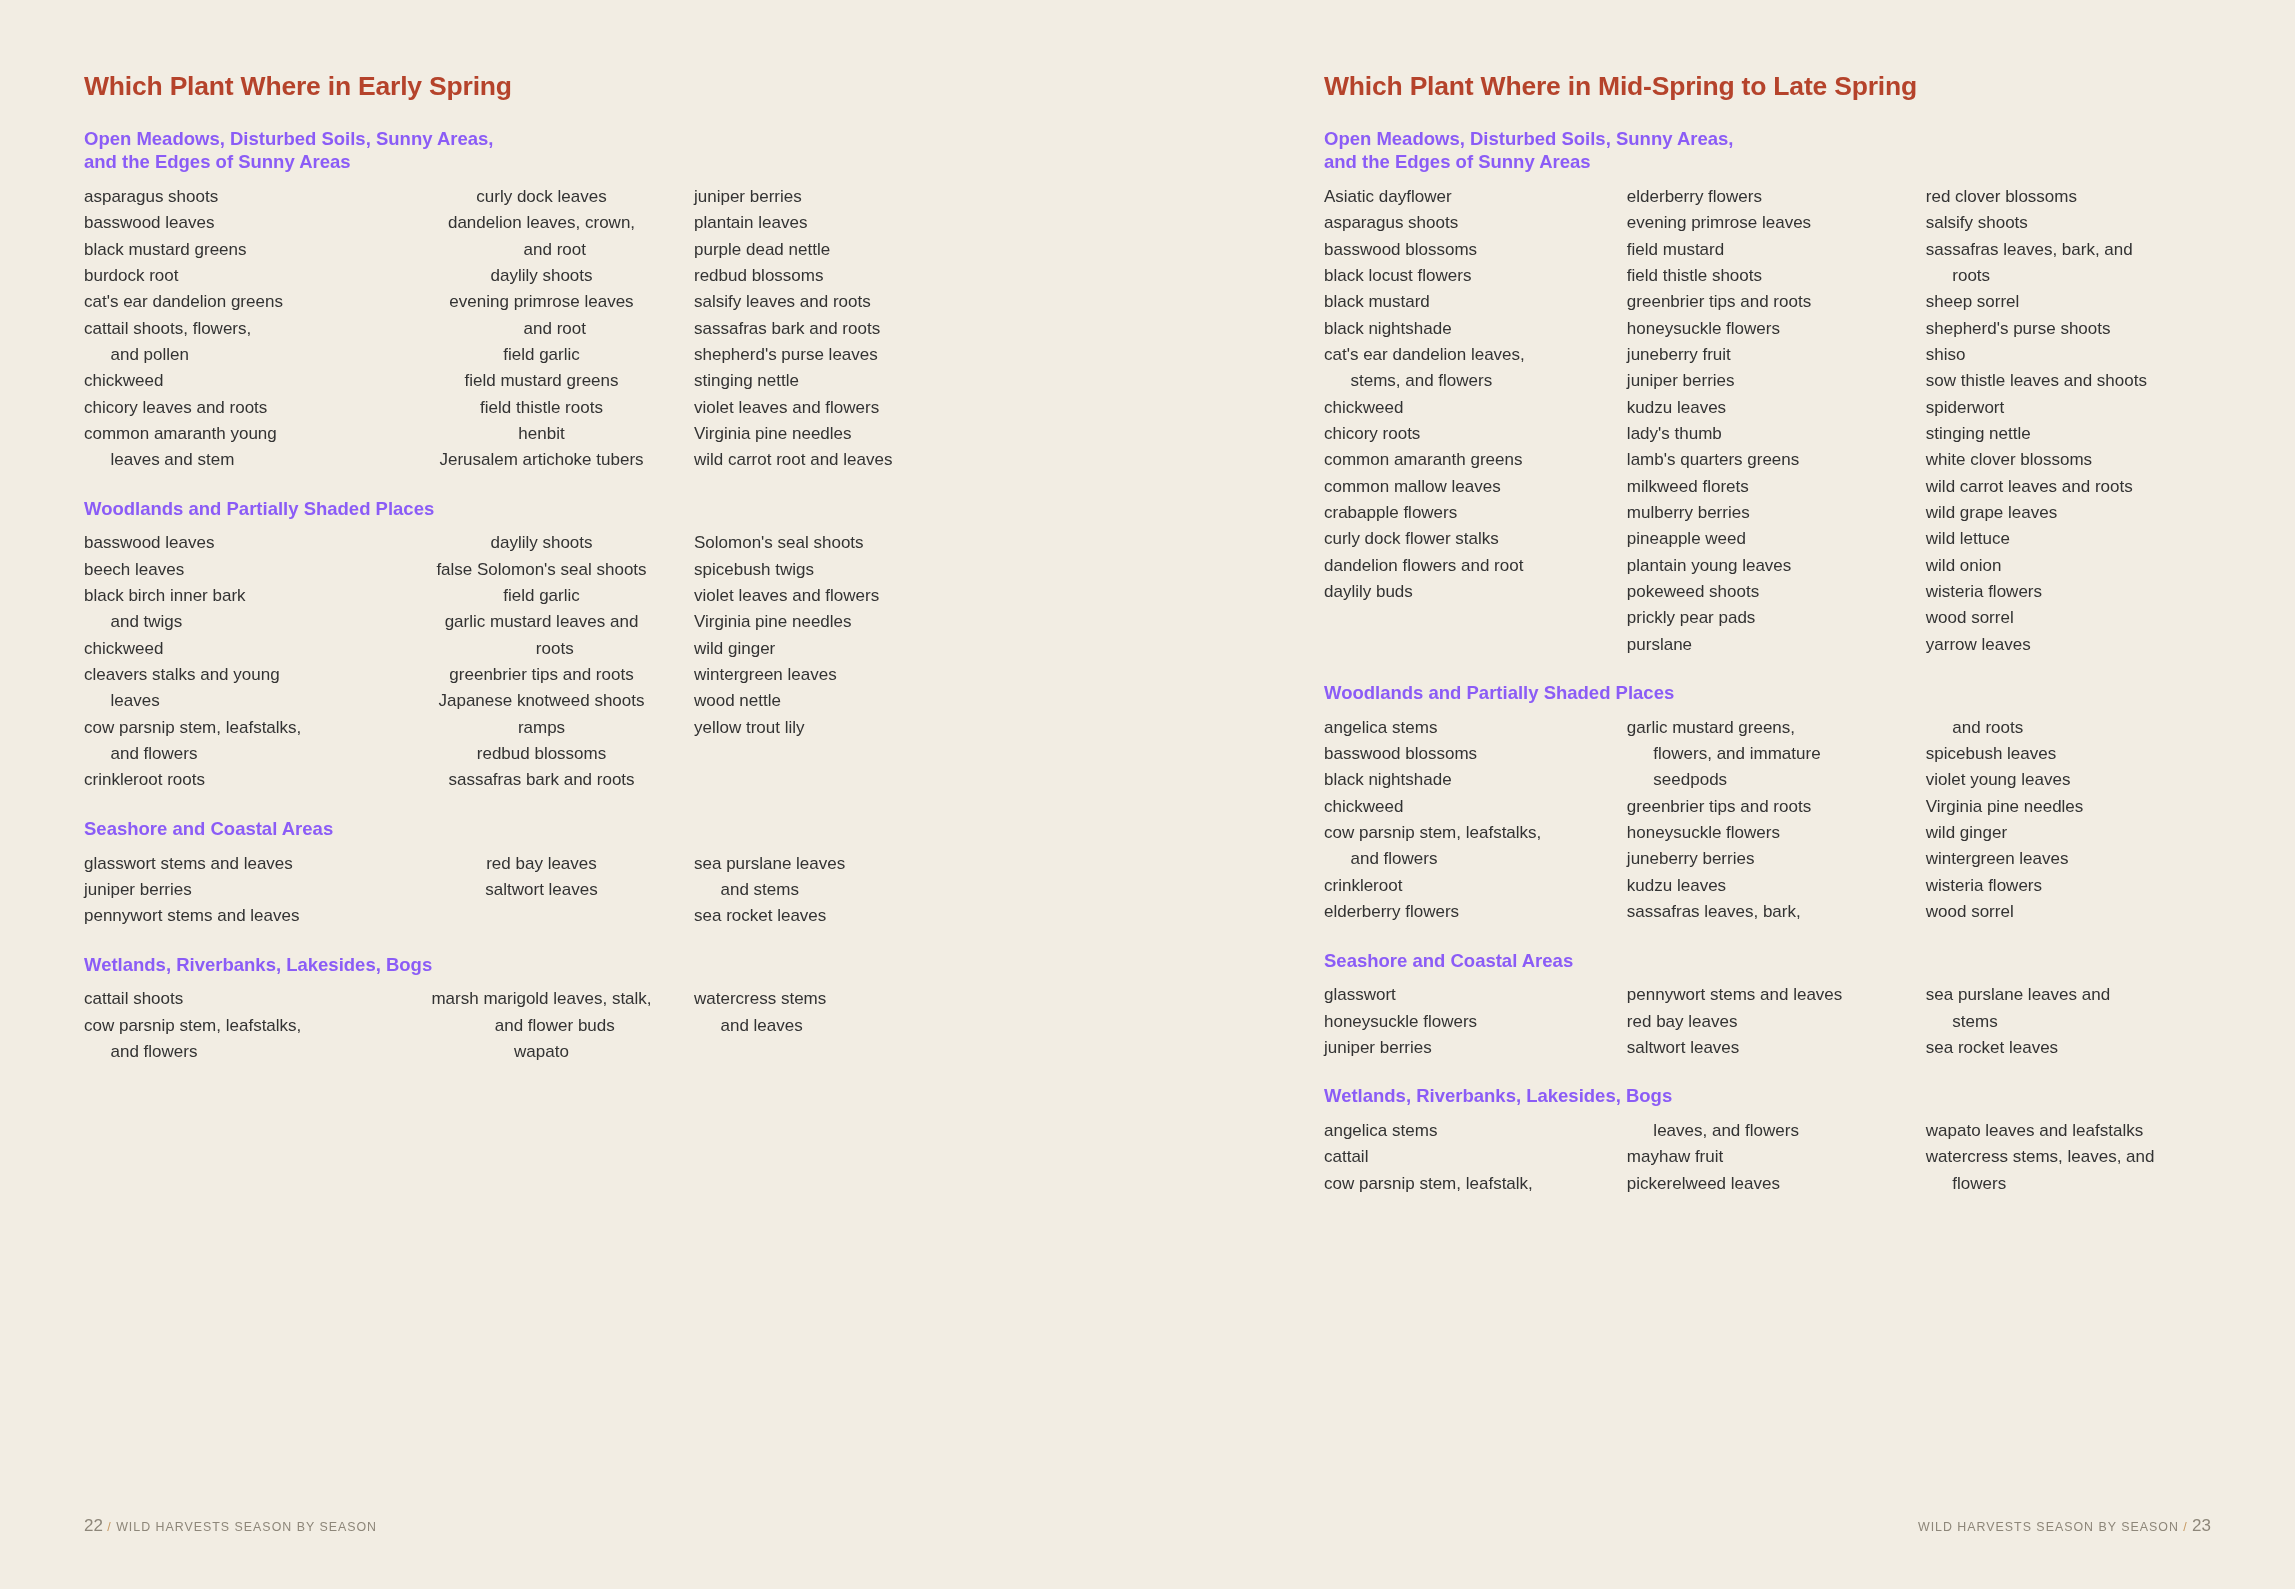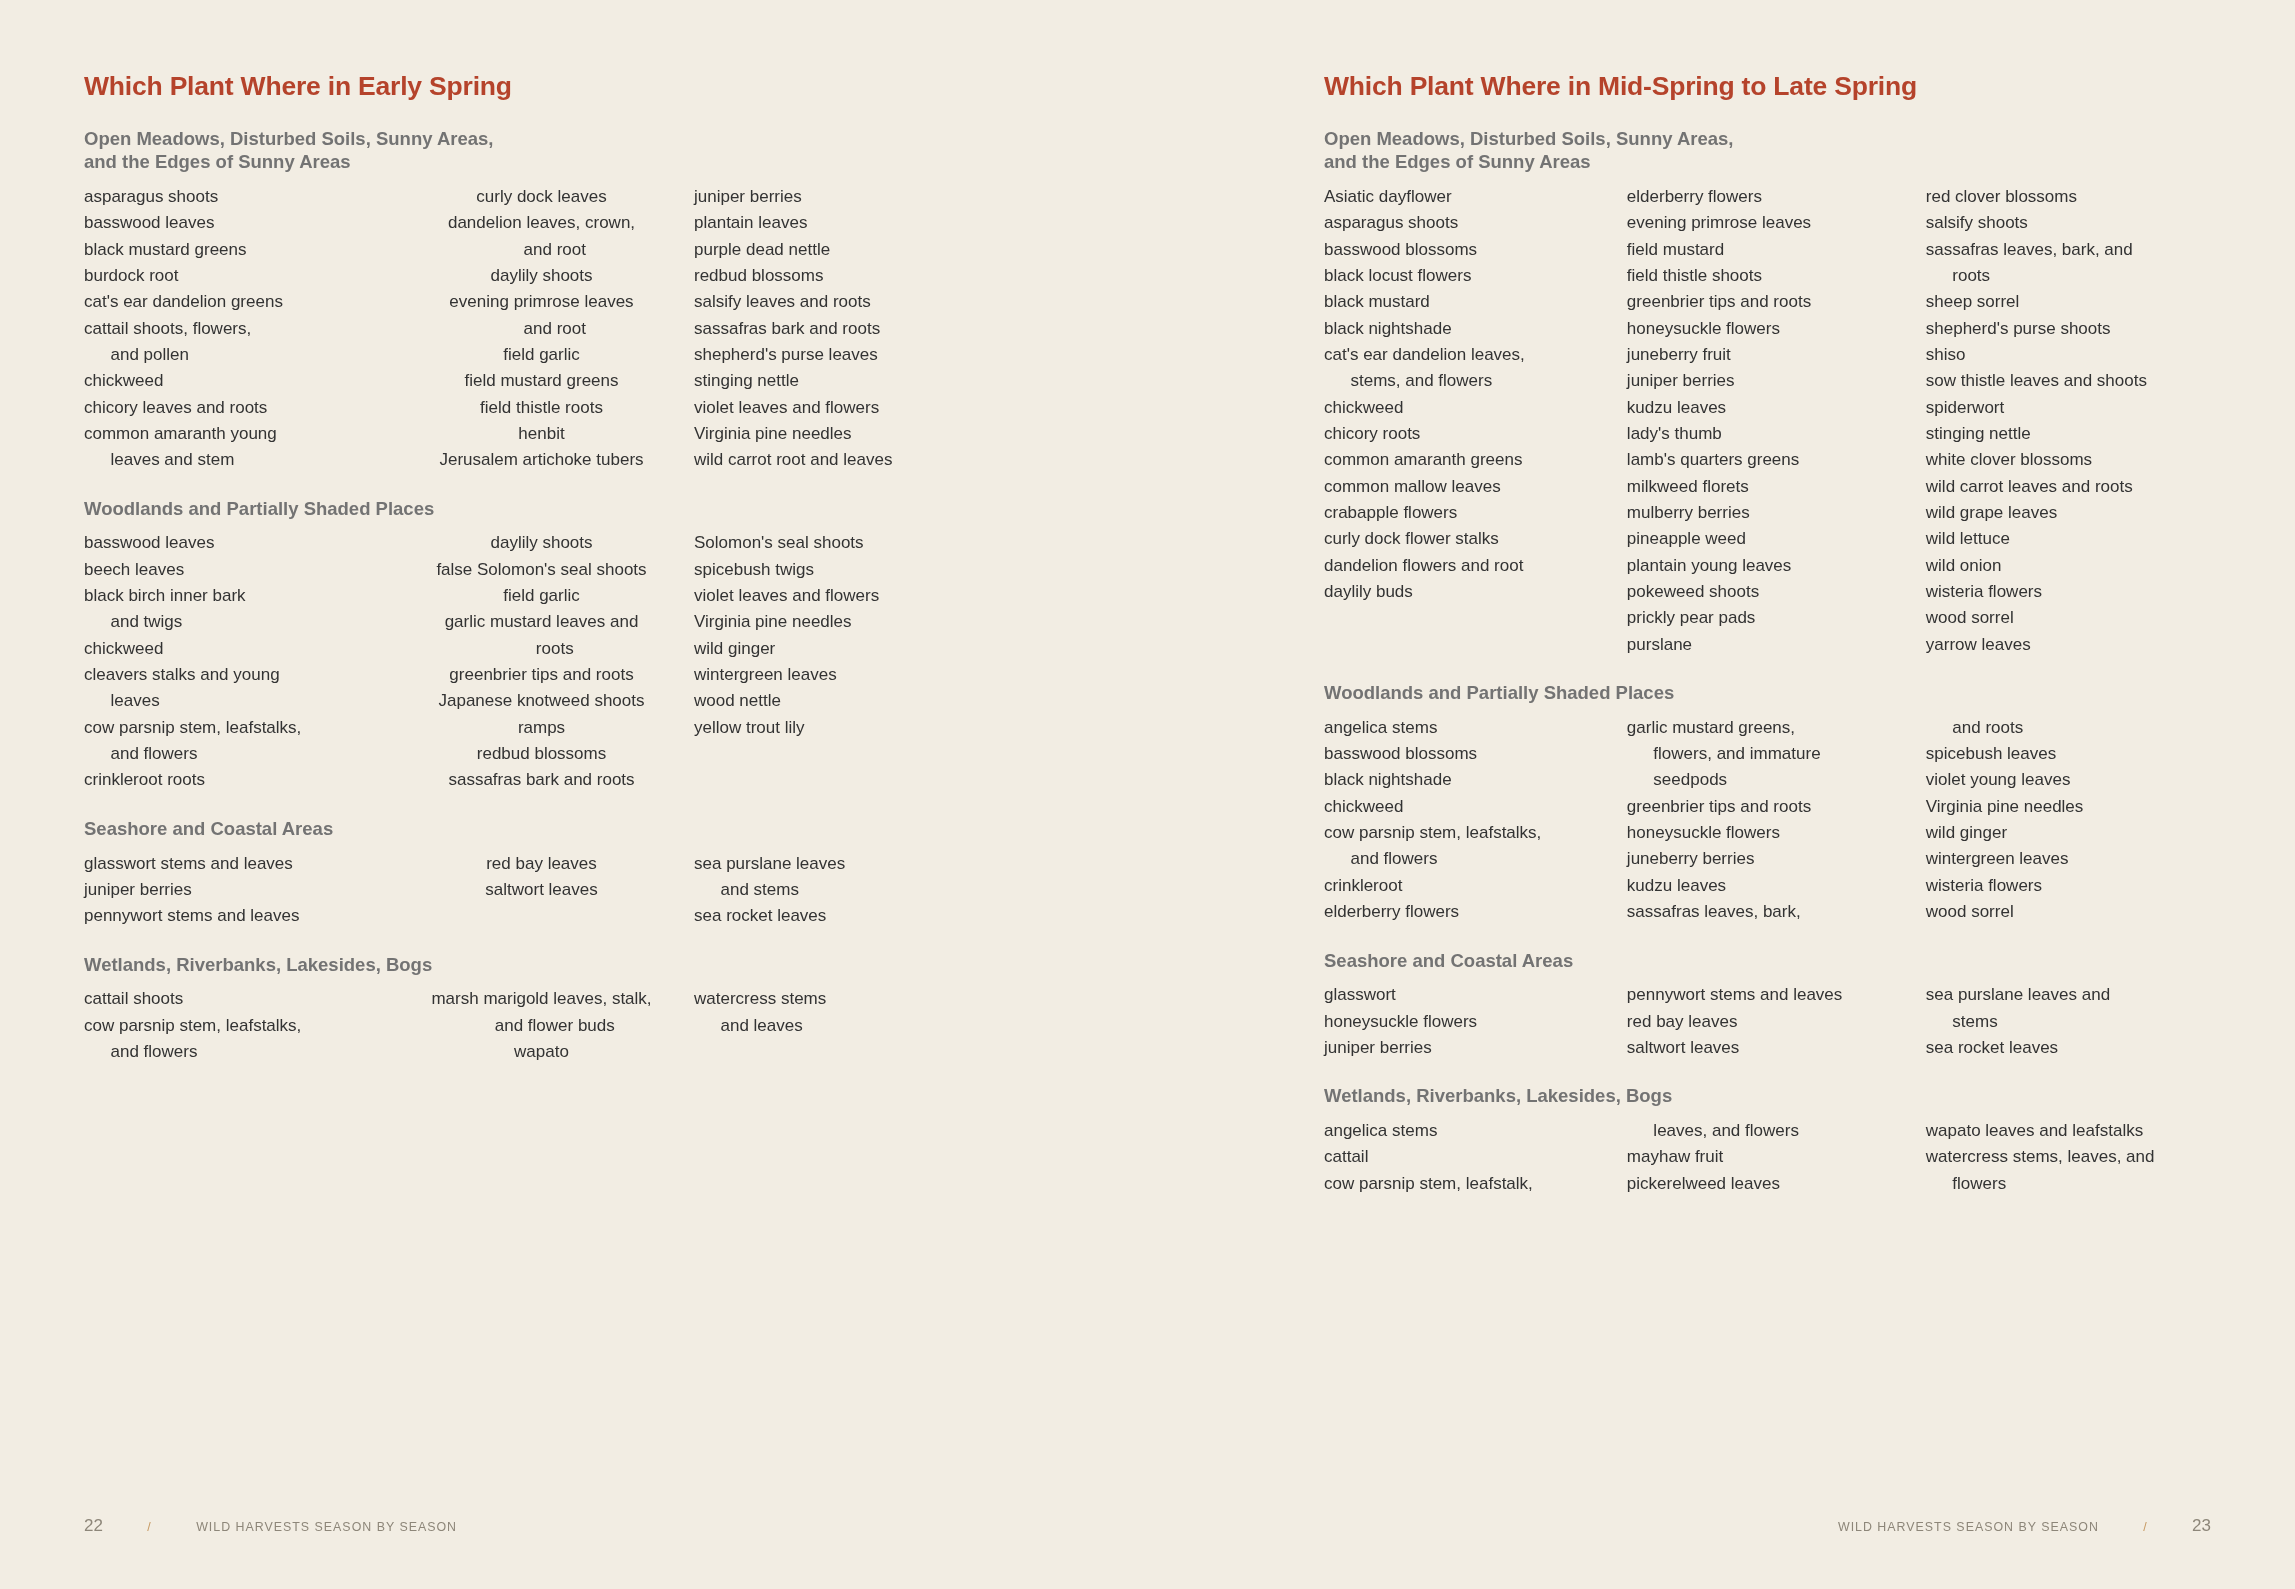--- a/index.html
+++ b/index.html
@@ -39,21 +39,21 @@
     color: #b5432b;
     margin: 0 0 25px 0;
     letter-spacing: -0.2px;
   }
   .group {
     margin-bottom: 23px;
   }
   h2.group-title {
     font-size: 18.5px;
     font-weight: bold;
-    color: #737373;
+    color: #8b5cf6;
     margin: 0 0 10.6px 0;
     line-height: 1.25;
     white-space: pre-line;
   }
   .cols {
     display: flex;
   }
   .col {
     font-size: 17px;
     line-height: 1.55;
@@ -94,21 +94,20 @@
   .folio-right {
     right: 84px;
   }
   .folio .sep {
     color: #c79a63;
     padding: 0 4.4px;
   }
   .folio-inner {
     display: flex;
     align-items: baseline;
-    gap: 40px;
   }
 </style>
 </head>
 <body>
 
 <div class="page">
 
   <div class="spread-half left-half">
     <h1 class="section-title">Which Plant Where in Early Spring</h1>
     <div>

